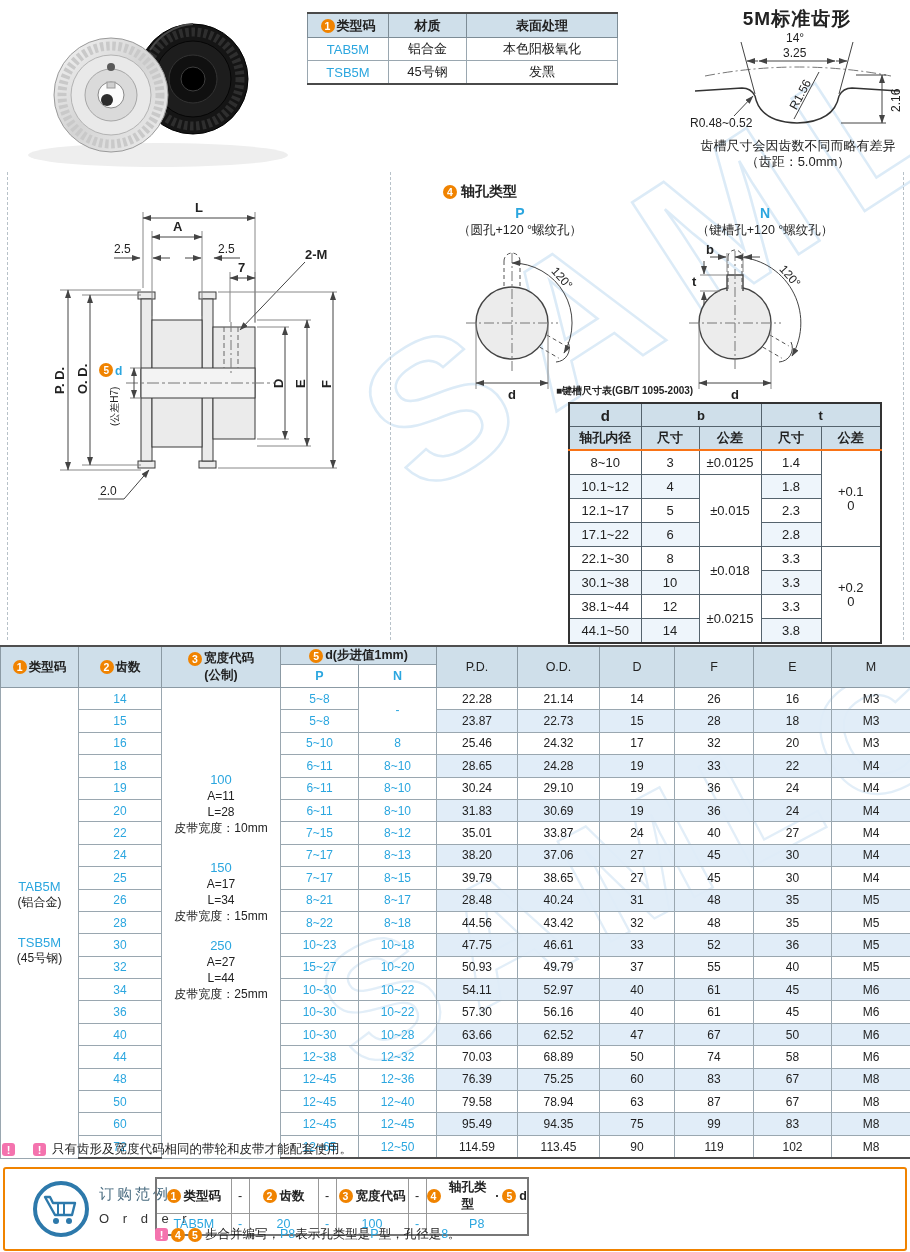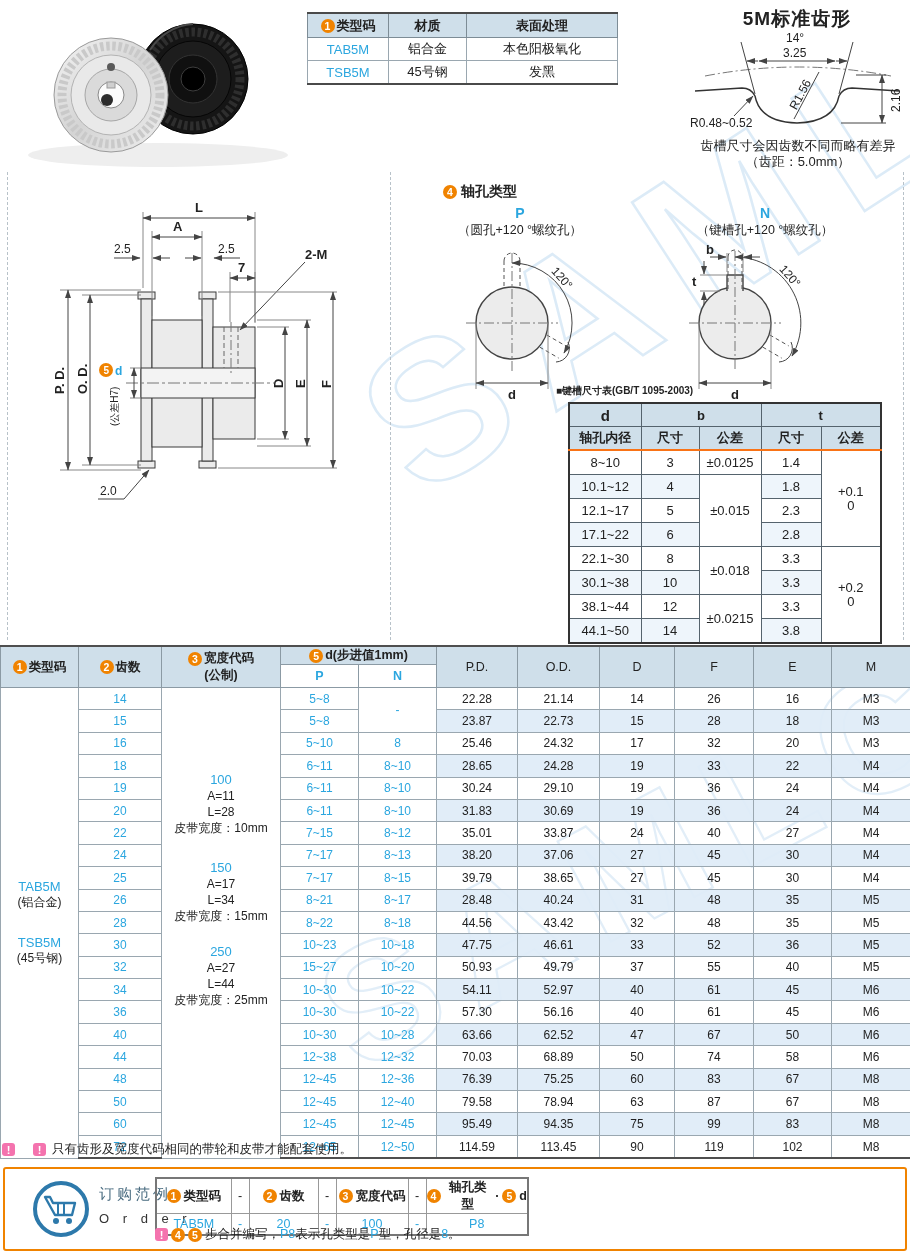--- a/index.html
+++ b/index.html
@@ -46,21 +46,21 @@
   .maintable th.pn{background:#fff;color:#2ba6df;font-weight:bold}
   .maintable td{border:1px solid #9aa7b0;text-align:center;height:21.4px;padding:0;background:transparent}
   .maintable td.alt{background:rgba(222,236,247,.92)}
   .maintable tbody tr:last-child td{border-bottom:2px solid #4f4f4f}
   .maintable td.blue{color:#2ba6df}
   .typecell{background:#fff!important;vertical-align:middle;font-size:12px}
   .typecell .b13{font-size:13px}
   .typecell .gap{height:24px}
   .widthcell{background:#fff!important;vertical-align:top;font-size:12px;line-height:16px}
   .wg .code{color:#2ba6df;font-size:13px}
-  .wg1{margin-top:84px}.wg2{margin-top:24px}.wg3{margin-top:20px}
+  .wg1{margin-top:84px}.wg2{margin-top:24px}.wg3{margin-top:14px}
   
   .notesrow{display:flex;align-items:center;gap:6px;font-size:12.5px}
   .notesrow .seg{display:inline}
   
   .orderbox{border:2px solid #f08300;border-radius:3px;background:#fff}
   .ordertitle-cn{font-size:15px;color:#4a6c80;letter-spacing:3px}
   .ordertitle-en{font-size:13px;color:#333;letter-spacing:5px;margin-top:7px}
   .ordertable{border-collapse:collapse;table-layout:fixed;font-size:12.5px;border:2px solid #777}
   .ordertable td{border:1px solid #999;height:20px;text-align:center;padding:0}
   .ordertable .hd{font-weight:bold}

